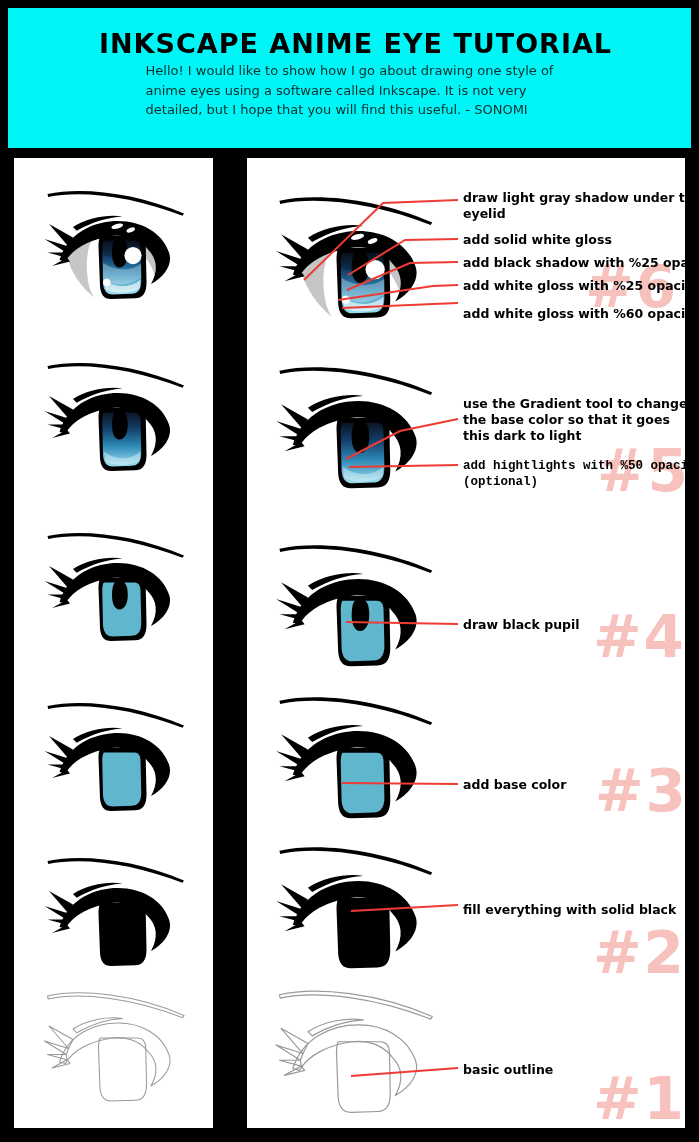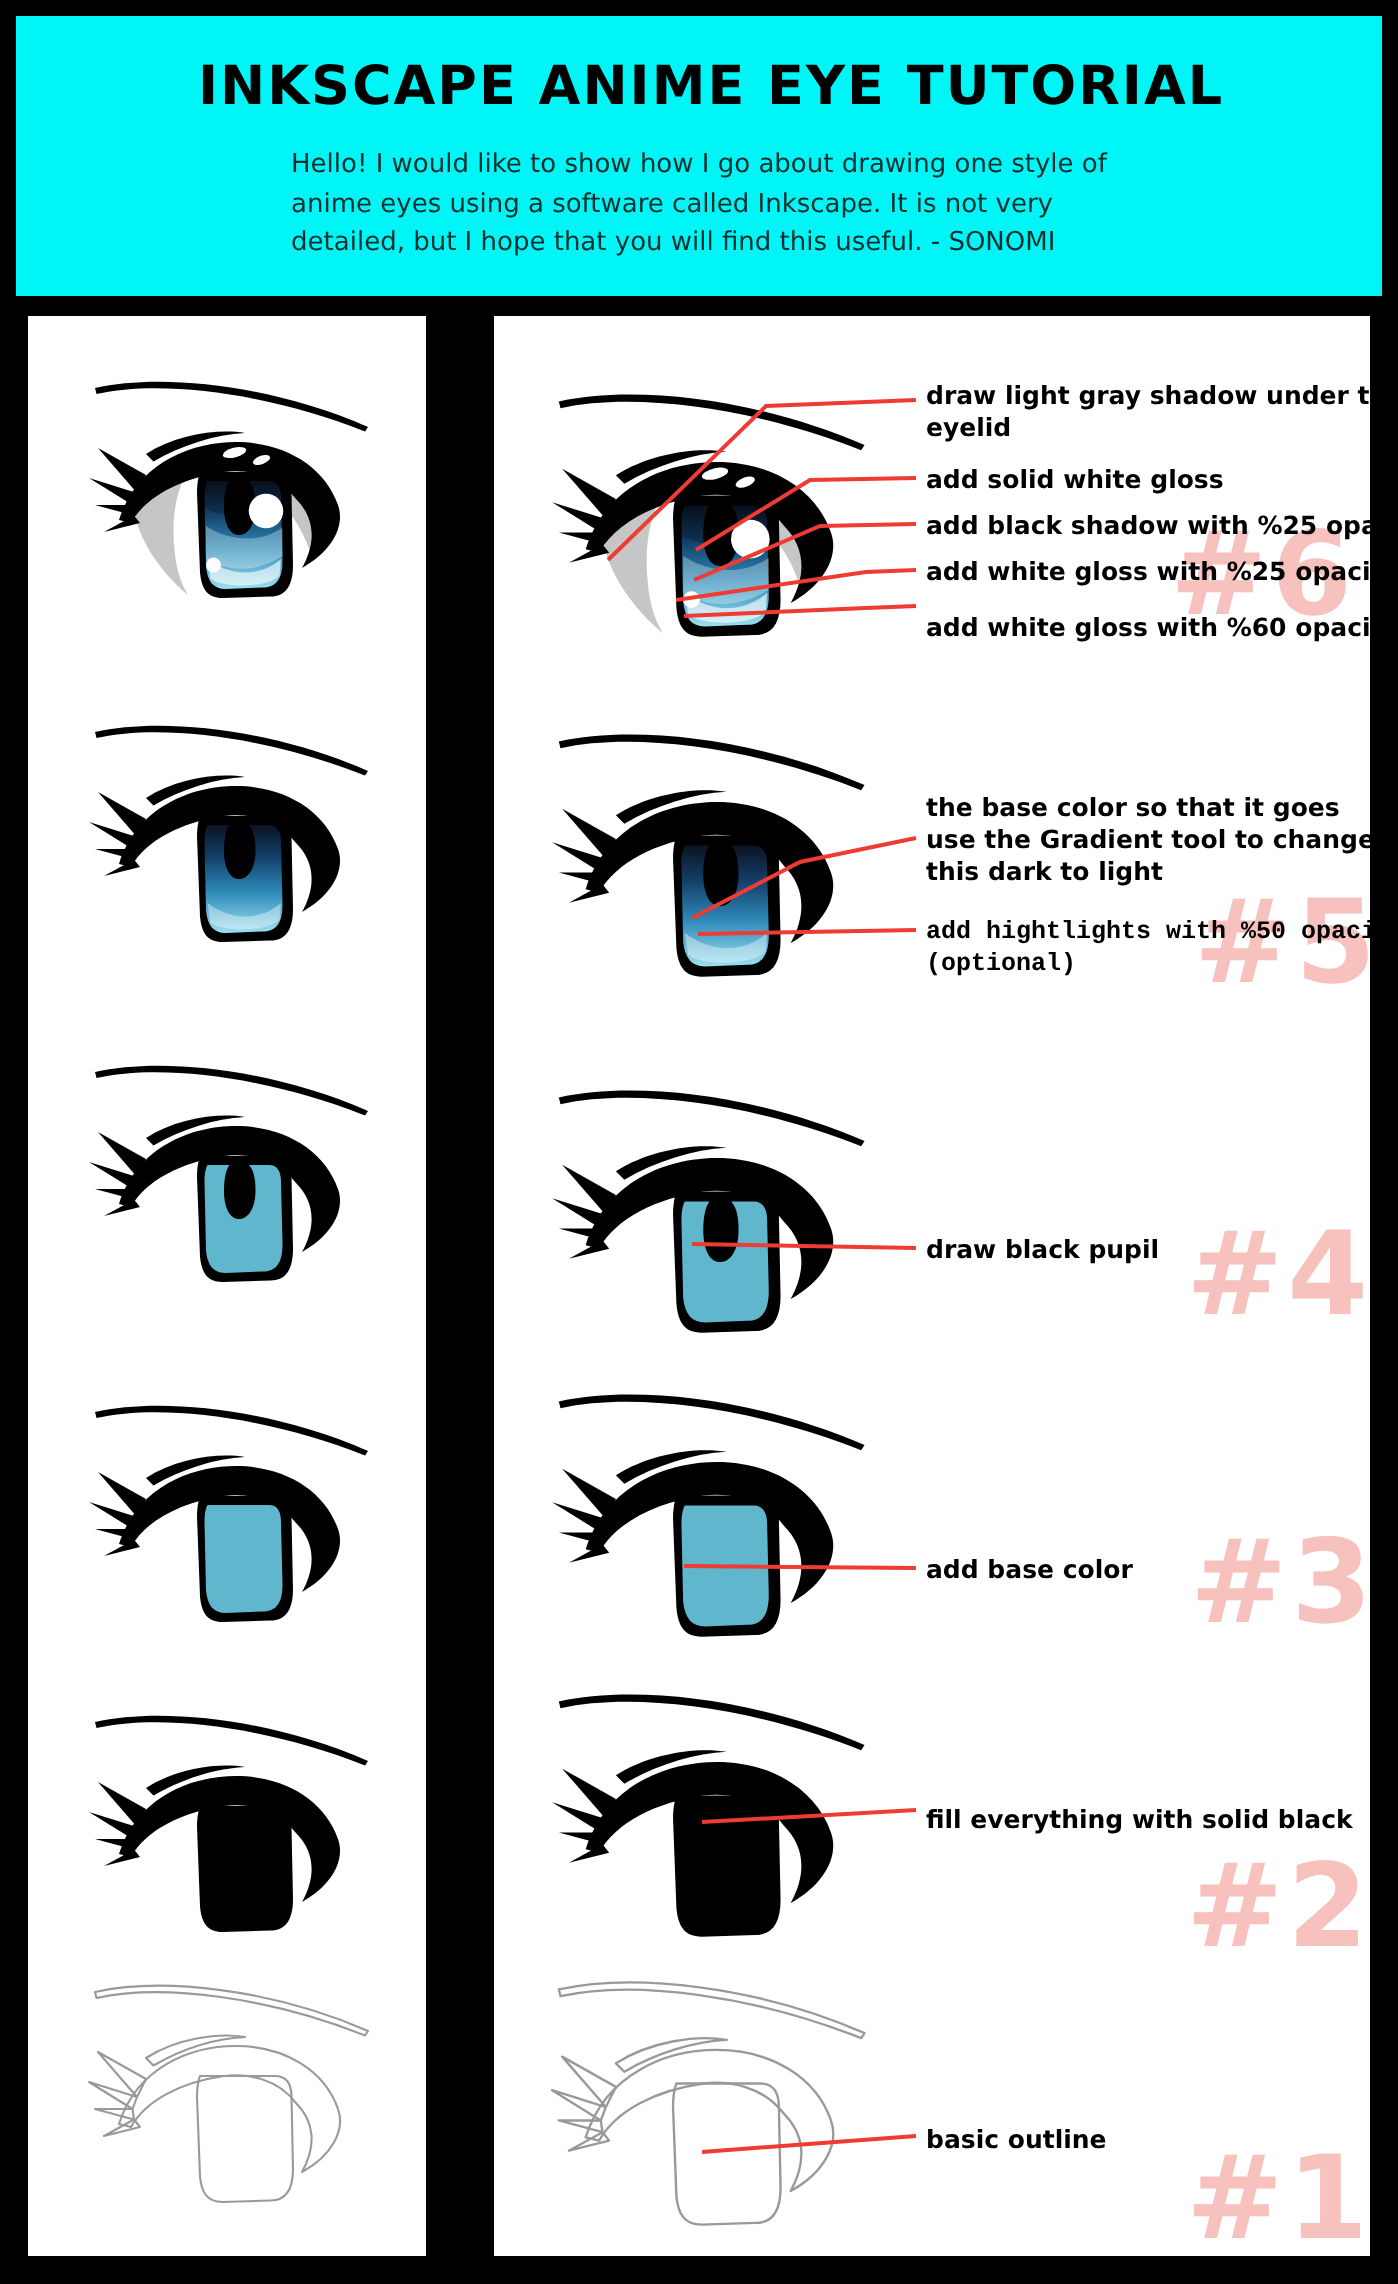--- a/index.html
+++ b/index.html
@@ -11,21 +11,21 @@
   }
   .header{
     position:absolute;left:8px;top:8px;width:683px;height:140px;
     box-sizing:border-box;
   }
   .title{
     margin:0;padding-top:20px;text-align:center;
     font-size:27px;font-weight:bold;letter-spacing:1px;color:#000;padding-left:12px;
   }
   .intro{
-    margin:14px auto 0;width:fit-content;text-align:left;
+    margin:2px auto 0;width:fit-content;text-align:left;
     font-size:13px;line-height:1.5;font-weight:500;color:#0a2e2e;
     white-space:pre-line;
   }
   .panel{
     position:absolute;top:152px;height:982px;background:#fff;
     border:6px solid #000;box-sizing:border-box;
   }
   .panel.left{left:8px;width:211px;}
   .panel.right{left:241px;width:450px;}
   .eye-thumb{position:absolute;z-index:1;}
@@ -222,22 +222,22 @@
         <path d="M44,66 L12,48 L38,78 Z" fill="#000000"></path>
         <path d="M38,78 L6,68 L35,86 Z" fill="#000000"></path>
         <path d="M35,86 L10,86 L36,93 Z" fill="#000000"></path>
         <path d="M36,93 L16,104 L40,98 Z" fill="#000000"></path>
         <path d="M80,64 L130,64 C138,64 141,70 141,78 L142,126 C142,140 137,147 127,147 L95,148 C85,148 81,142 80,131 L78,78 C78,69 80,64 80,64 Z" fill="#000000"></path>
         <path d="M85,70 L126,70 C132,70 134,75 134,81 L135,123 C135,135 131,141 122,141 L97,142 C89,142 85,137 84,127 L83,81 C83,73 85,70 85,70 Z" fill="url(#gradR1)"></path>
         <path d="M105,67 C114,67 117,75 117,87 C117,99 112,106 106,106 C100,106 96,99 96,87 C96,75 99,67 105,67 Z" fill="#000000"></path>
         <path d="M85,122 C101,134 120,134 134,122 L133,133 C127,141 95,142 87,135 Z" fill="#fff" opacity="0.38"></path>
       </svg></div>
     <div class="ann" style="left: 216px; top: 238px;">
+      <div>use the Gradient tool to change</div>
       <div>the base color so that it goes</div>
-      <div>use the Gradient tool to change</div>
       <div>this dark to light</div>
     </div>
     <div class="ann" style="left: 216px; top: 300px; font-family: Liberation Mono, monospace;">
       <div>add hightlights with %50 opacity</div>
       <div>(optional)</div>
     </div>
     <div class="step-num" style="left: 346px; top: 450px; font-size: 58px; color: rgb(247, 193, 189);">#4</div>
     <div class="eye-thumb" style="left: 24px; top: 384px;"><svg viewBox="0 0 200 165" width="168" xmlns="http://www.w3.org/2000/svg">
         <path d="M10,8 C55,-2 128,6 192,34 L190,37 C127,12 56,2 11,12 Z" fill="#000000"></path>
         <path d="M44,52 C64,39 92,35 110,38 C90,39 68,46 49,57 Z" fill="#000000"></path>

